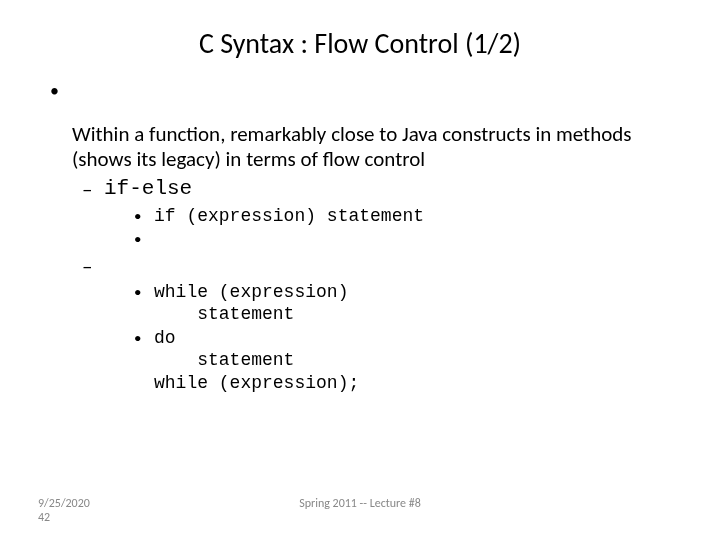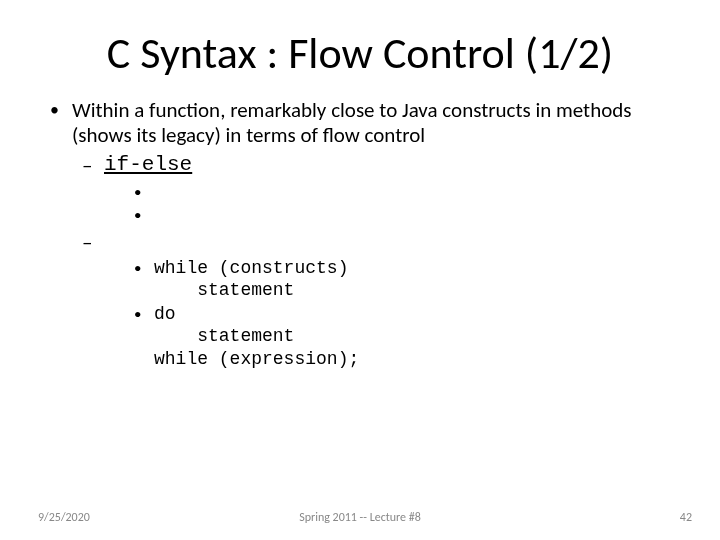--- a/index.html
+++ b/index.html
@@ -7,21 +7,21 @@
       width: 720px;
       height: 540px;
       background: #fff;
       font-family: Calibri, "Segoe UI", Arial, sans-serif;
       color: #000;
       position: relative;
       overflow: hidden;
     }
     .title {
       text-align: center;
-      font-size: 44px;
+      font-size: 28px;
       font-weight: 400;
       padding-top: 26px;
       padding-bottom: 18px;
     }
     .content {
       padding-left: 48px;
       padding-right: 30px;
     }
     .lvl1 {
       display: flex;
@@ -31,37 +31,36 @@
       margin-bottom: 4px;
     }
     .lvl1 .bullet {
       width: 24px;
       flex-shrink: 0;
       text-align: left;
       padding-left: 2px;
       font-size: 18px;
       line-height: 1.4;
     }
-    .lvl1 .text { flex: 1; }
+    .lvl1 .text { flex: 1; margin-top: 43px; }
     .lvl2 {
       display: flex;
       align-items: flex-start;
       font-size: 21px;
       line-height: 1.25;
       padding-left: 34px;
       margin-top: 2px;
       margin-bottom: 2px;
     }
     .lvl2 .dash {
       width: 22px;
       flex-shrink: 0;
     }
     .lvl2 .text {
       font-family: "Courier New", Courier, monospace;
-      text-decoration: underline;
     }
     .lvl3 {
       display: flex;
       align-items: flex-start;
       font-size: 18px;
       line-height: 1.25;
       padding-left: 86px;
       font-family: "Courier New", Courier, monospace;
       margin-top: 1px;
     }
@@ -77,20 +76,21 @@
       position: absolute;
       bottom: 16px;
       left: 0;
       width: 100%;
       display: flex;
       justify-content: space-between;
       align-items: baseline;
       padding: 0 28px 0 38px;
       font-size: 12px;
       color: #888;
+      flex-direction: column;
     }
     .footer .center {
       position: absolute;
       left: 50%;
       transform: translateX(-50%);
     }
   </style>
 </head>
 <body>
 
@@ -102,31 +102,32 @@
     <span class="bullet">•</span>
     <span class="text">Within a function, remarkably close to Java constructs in methods (shows its legacy) in terms of flow control</span>
   </div>
 
   <div class="lvl2">
     <span class="dash">–</span>
     <span class="text">if-else</span>
   </div>
   <div class="lvl3">
     <span class="bullet">•</span>
+    <span class="text">if (expression) statement</span>
   </div>
   <div class="lvl3">
     <span class="bullet">•</span>
   </div>
 
   <div class="lvl2">
     <span class="dash">–</span>
   </div>
   <div class="lvl3">
     <span class="bullet">•</span>
-    <span class="text">while (constructs)
+    <span class="text">while (expression)
     statement</span>
   </div>
   <div class="lvl3">
     <span class="bullet">•</span>
     <span class="text">do
     statement
 while (expression);</span>
   </div>
 
 </div>

